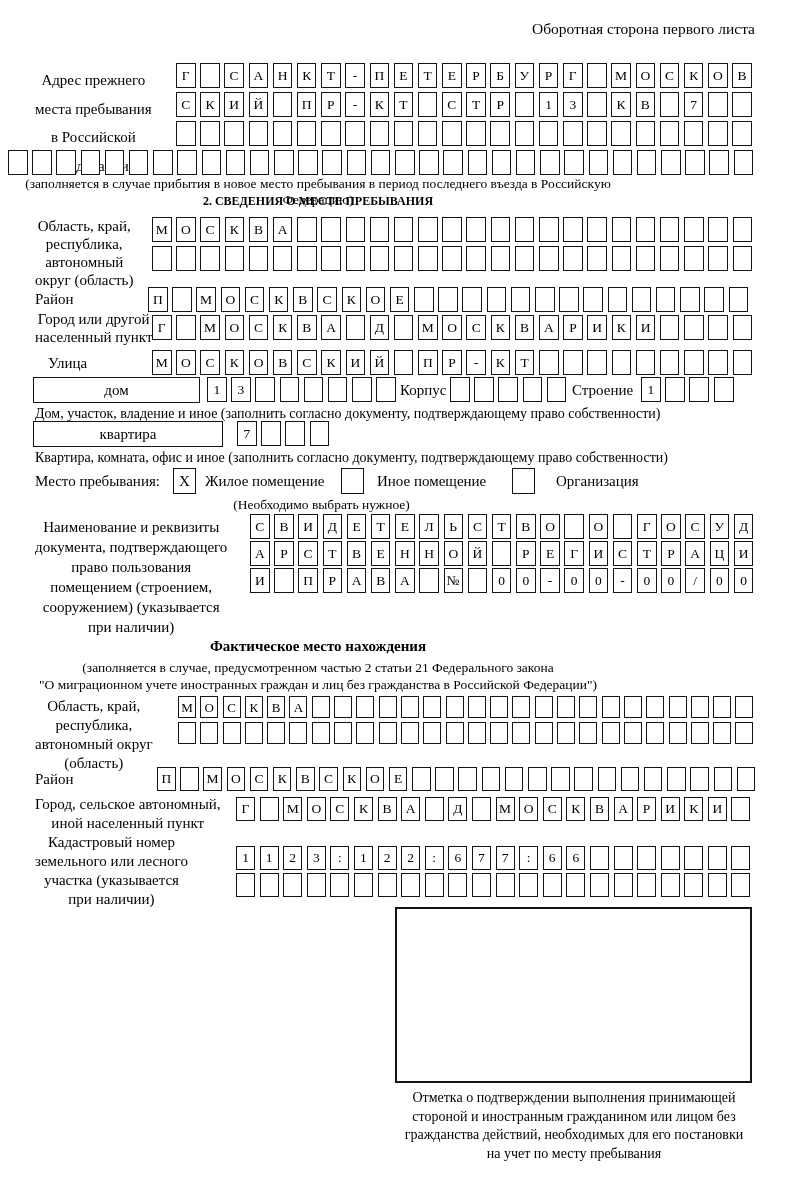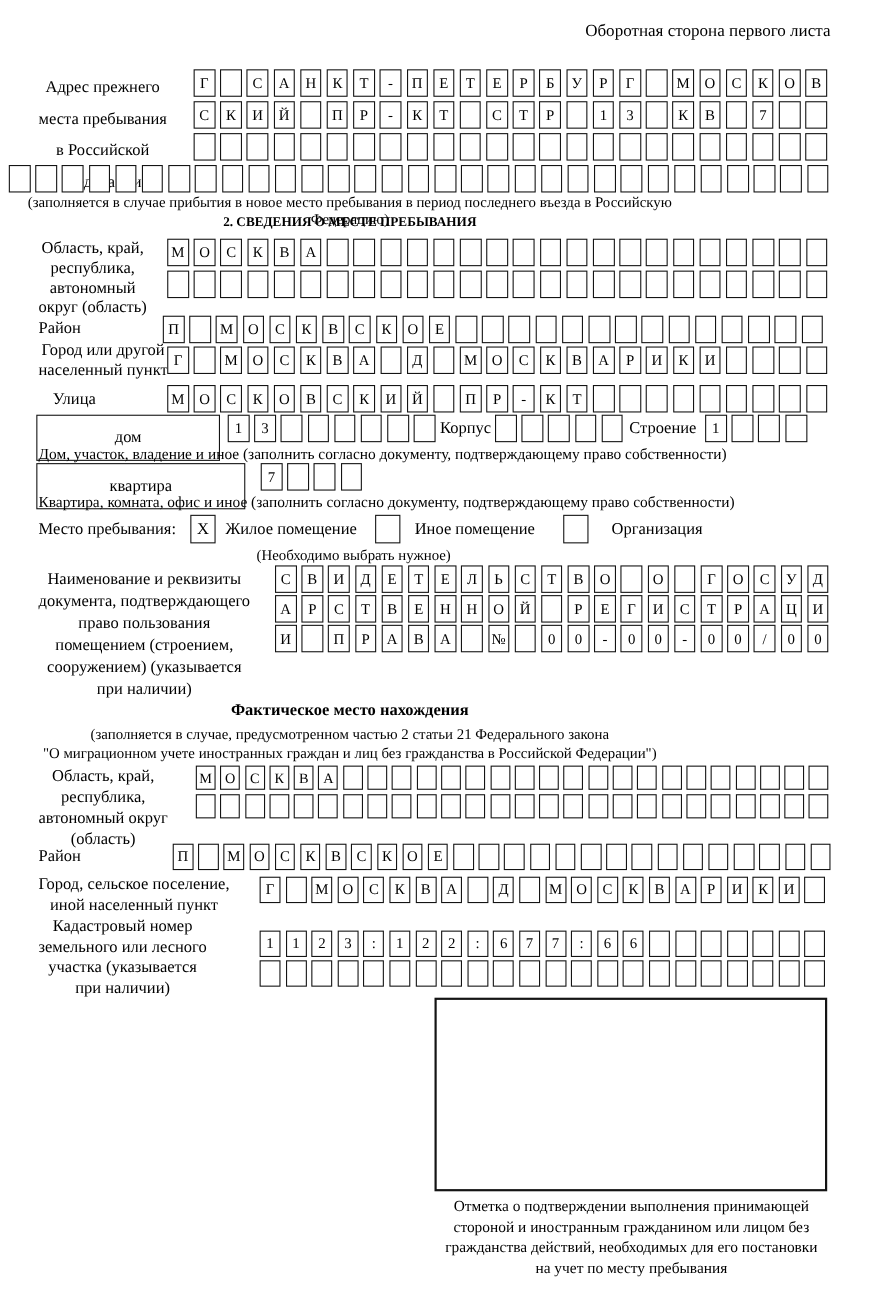--- a/index.html
+++ b/index.html
@@ -18,21 +18,21 @@
   .row.f-ob .cell{flex-basis:18px;height:22px;font-size:13px;}
   .row.f-ra{gap:4.7px;}
   .row.f-ra .cell{flex-basis:18.5px;height:24px;}
   .row.f-go{gap:4.6px;}
   .row.f-go .cell{flex-basis:19px;height:24px;}
   .label{font-size:15px;line-height:18px;white-space:pre-line;}
   .caption{font-size:13.5px;}
   .center{text-align:center;width:636px;left:0;}
   .title{font-weight:bold;}
   .fieldbox{
-    position:absolute;border:1.7px solid #141414;box-sizing:border-box;height:42px;
+    position:absolute;border:1.7px solid #141414;box-sizing:border-box;height:26px;
     display:flex;align-items:center;justify-content:center;font-size:15px;
   }
   .checkbox{
     position:absolute;width:23px;height:26px;border:1.7px solid #141414;box-sizing:border-box;
     display:flex;align-items:center;justify-content:center;font-size:15px;
   }
   .stampbox{position:absolute;border:2px solid #141414;box-sizing:border-box;background:#fff;}
 </style>
 </head>
 <body>
@@ -519,21 +519,21 @@
       <span class="cell"></span>
       <span class="cell"></span>
       <span class="cell"></span>
       <span class="cell"></span>
       <span class="cell"></span>
       <span class="cell"></span>
       <span class="cell"></span>
       <span class="cell"></span>
     </div>
 
-  <div class="abs label" style="top:795px;left:35px;line-height:19px;">Город, сельское поселение,
+  <div class="abs label" style="top:795px;left:35px;line-height:19px;">Город, сельское автономный,
 иной населенный пункт</div>
   <div class="row f-go" style="top:797px;left:236px;">
       <span class="cell">Г</span>
       <span class="cell"></span>
       <span class="cell">М</span>
       <span class="cell">О</span>
       <span class="cell">С</span>
       <span class="cell">К</span>
       <span class="cell">В</span>
       <span class="cell">А</span>

